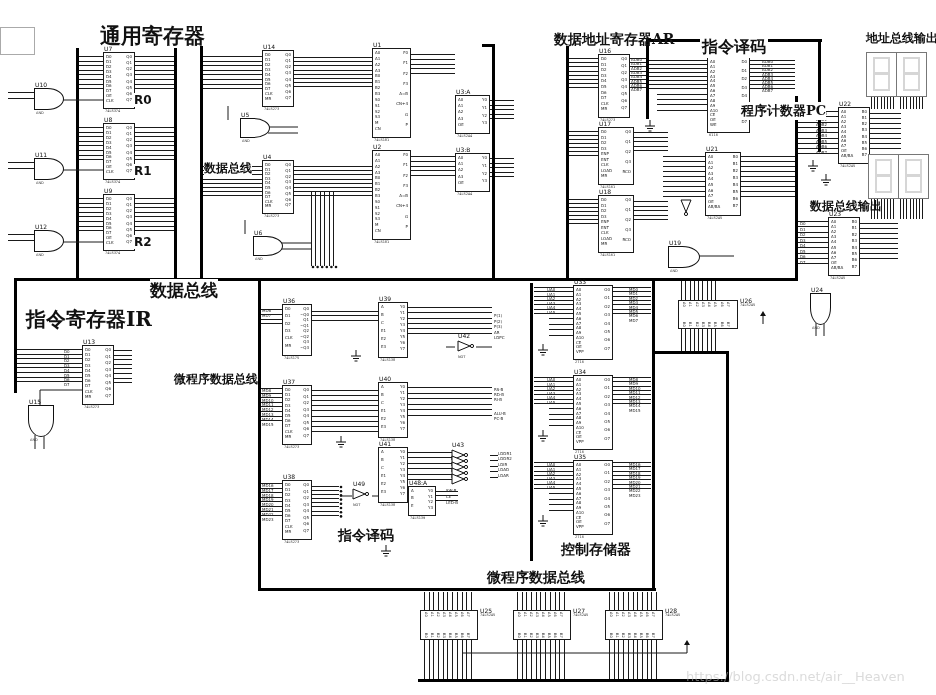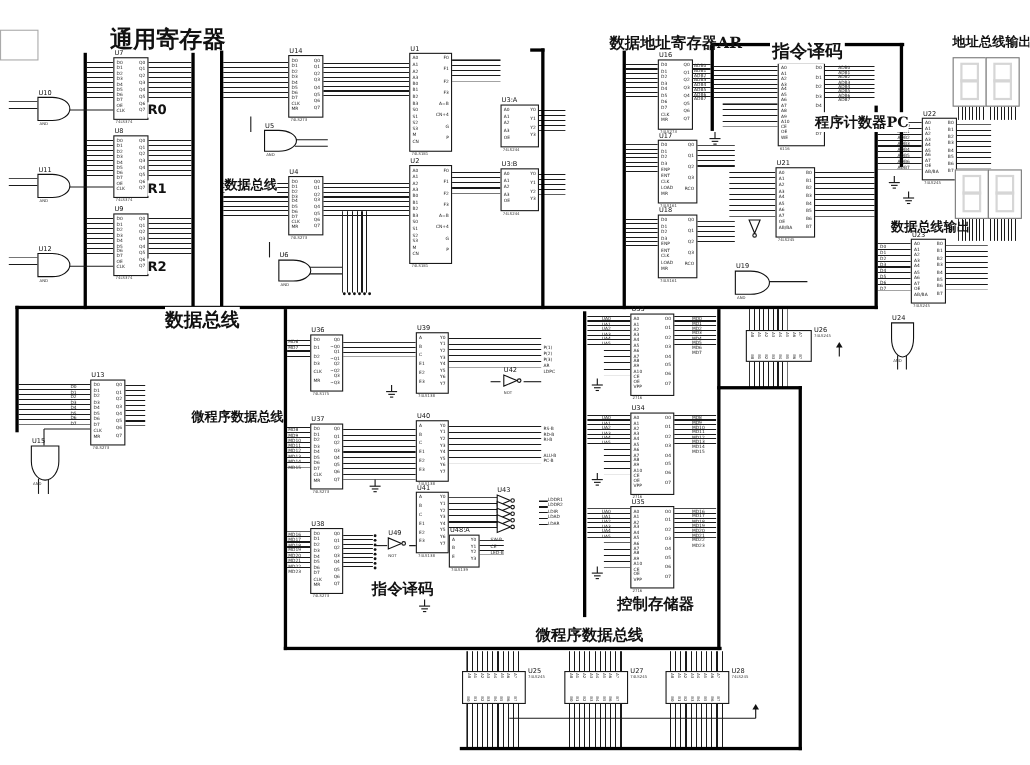--- a/index.html
+++ b/index.html
@@ -32,29 +32,31 @@
   <div class="cornerbox" style="left:0px;top:27px;width:33px;height:26px;"></div>
 
   <div class="title" style="left:100px;top:22px;font-size:21px;">通用寄存器</div>
   <div class="title" style="left:554px;top:31px;font-size:14px;">数据地址寄存器AR</div>
   <div class="title" style="left:700px;top:37px;font-size:16px;background:#fff;padding:0 2px;">指令译码</div>
   <div class="title" style="left:866px;top:30px;font-size:12px;">地址总线输出</div>
   <div class="title" style="left:741px;top:102px;font-size:13px;background:#fff;">程序计数器PC</div>
   <div class="title" style="left:204px;top:160px;font-size:12px;background:#fff;">数据总线</div>
   <div class="title" style="left:810px;top:198px;font-size:12px;">数据总线输出</div>
   <div class="title" style="left:150px;top:279px;font-size:17px;background:#fff;">数据总线</div>
+  <div class="title" style="left:26px;top:306px;font-size:20px;">指令寄存器IR</div>
   <div class="title" style="left:174px;top:371px;font-size:12px;">微程序数据总线</div>
   <div class="title" style="left:338px;top:527px;font-size:14px;">指令译码</div>
   <div class="title" style="left:561px;top:541px;font-size:14px;">控制存储器</div>
   <div class="title" style="left:487px;top:569px;font-size:14px;background:#fff;">微程序数据总线</div>
 
   <div class="title" style="left:134px;top:93px;font-size:12px;font-family:'DejaVu Sans',sans-serif;background:#fff;">R0</div>
   <div class="title" style="left:134px;top:164px;font-size:12px;font-family:'DejaVu Sans',sans-serif;background:#fff;">R1</div>
   <div class="title" style="left:134px;top:235px;font-size:12px;font-family:'DejaVu Sans',sans-serif;background:#fff;">R2</div>
 
+  <div class="wm" style="left:686px;top:669px;font-size:13px;color:rgba(190,190,190,0.55);">https://blog.csdn.net/air__Heaven</div>
 <div class="bus" style="left: 76px; top: 48px; width: 3px; height: 233px;"></div>
     <div class="bus" style="left: 174px; top: 48px; width: 3px; height: 233px;"></div>
     <div class="bus" style="left: 200px; top: 46px; width: 3px; height: 235px;"></div>
     <div class="bus" style="left: 492px; top: 44px; width: 3px; height: 237px;"></div>
     <div class="bus" style="left: 482px; top: 44px; width: 13px; height: 3px;"></div>
     <div class="bus" style="left: 14px; top: 278px; width: 784px; height: 3px;"></div>
     <div class="bus" style="left: 14px; top: 278px; width: 3px; height: 115px;"></div>
     <div class="bus" style="left: 566px; top: 46px; width: 3px; height: 235px;"></div>
     <div class="bus" style="left: 646px; top: 39px; width: 3px; height: 80px;"></div>
     <div class="bus" style="left: 646px; top: 39px; width: 176px; height: 3px;"></div>

